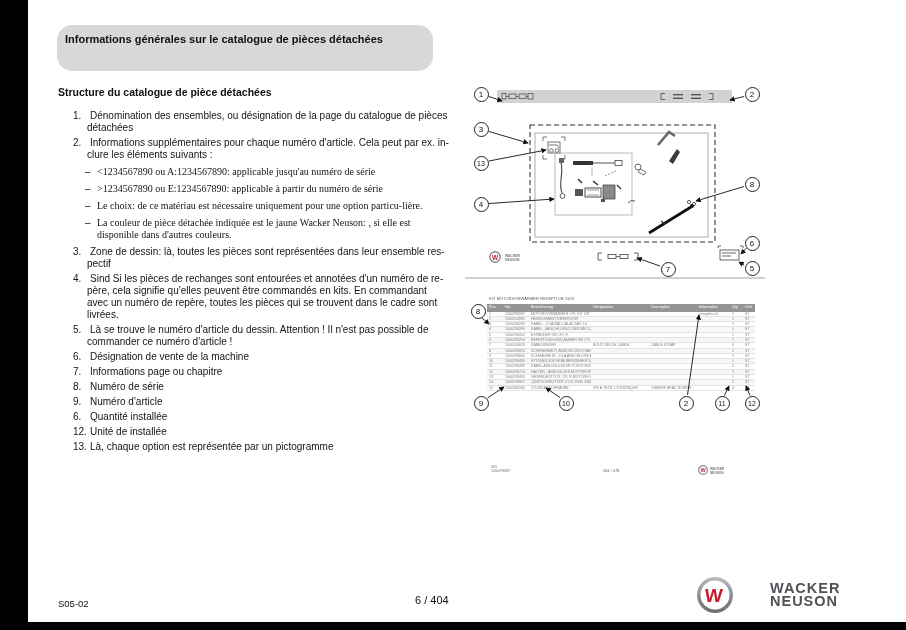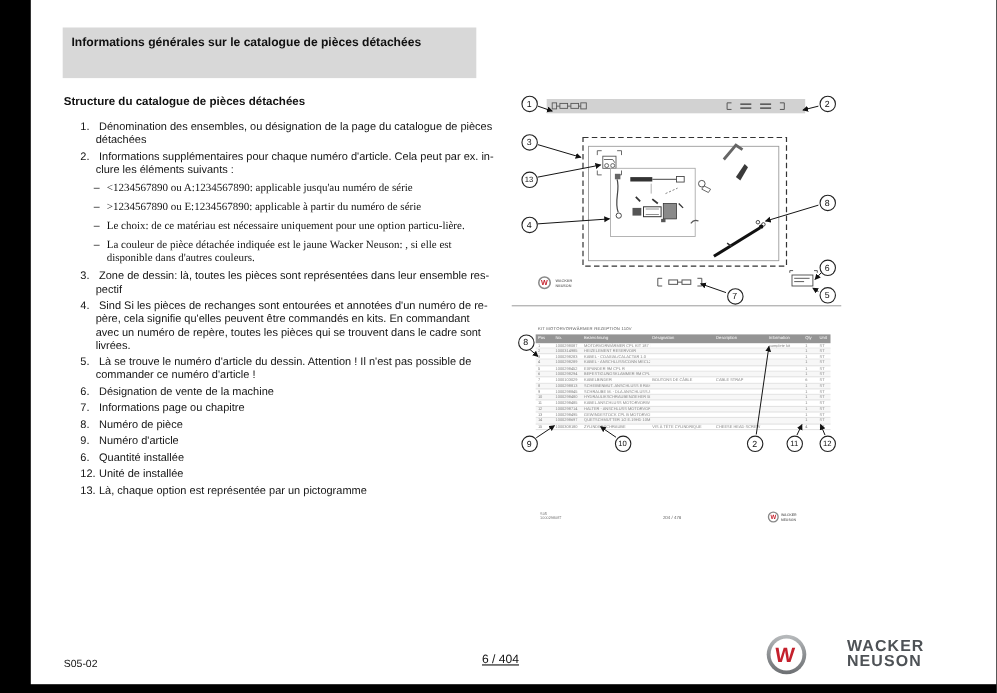--- a/index.html
+++ b/index.html
@@ -2,21 +2,21 @@
 <html><head>
 <meta charset="utf-8">
 <style>
   * { margin:0; padding:0; box-sizing:border-box; }
   html,body { background:#222; }
   body { font-family:"Liberation Sans", sans-serif; }
   .stage { position:relative; width:906px; height:630px; background:#000; overflow:hidden; }
   .sheet { position:absolute; left:28px; top:0; width:878px; height:622px; background:#fff; }
 
   
-  .header-bar { position:absolute; left:29px; top:25px; width:376px; height:46px; background:#d8d8d8; }
+  .header-bar { position:absolute; left:29px; top:25px; width:376px; height:46px; background:#d8d8d8;border-radius:15px; }
   .header-bar .t { display:block; padding:8px 0 0 8px; font-size:11px; font-weight:bold; color:#111; }
 
   .section-title { position:absolute; left:30px; top:86px; font-size:10.5px; font-weight:bold; color:#111; }
 
   
   .main-list { position:absolute; left:45px; top:110px; width:400px; color:#141414; }
   .li-row { overflow:hidden; margin-bottom:3px; font-size:10px; line-height:12px; }
   .li-row[data-rowtype="dash"] { margin:5px 0 5px 12px; }
   .li-marker { float:left; width:17px; }
   .li-row[data-rowtype="dash"] .li-marker { width:12px; }
@@ -45,36 +45,36 @@
 
   
   .callout { position:absolute; width:15px; height:15px; border:1px solid #222; border-radius:50%;
              background:#fff; font-size:8px; line-height:13px; text-align:center; color:#111; z-index:5; }
 
   
   .arrows { position:absolute; left:0; top:0; width:878px; height:622px; pointer-events:none; z-index:4; }
 
   
   .footer-left { position:absolute; left:30px; top:598px; font-size:9.5px; color:#111; }
-  .footer-page { position:absolute; left:387px; top:594px; width:80px; text-align:center; font-size:11px; color:#111;text-decoration:underline; }
+  .footer-page { position:absolute; left:387px; top:594px; width:80px; text-align:left; font-size:11px; color:#111; }
   .brand { position:absolute; left:668px; top:576px; width:200px; height:42px; }
   .brand-text { position:absolute; left:74px; top:6px; font-size:14.5px; font-weight:bold;
                 letter-spacing:1px; line-height:13px; color:#4e5256; }
 </style>
 </head>
 <body>
 
 <div class="stage">
   <div class="sheet">
 
     <div class="header-bar">
       <span class="t">Informations générales sur le catalogue de pièces détachées</span>
     </div>
 
-    <div class="section-title">Structure du catalogue de pièces détachées</div>
+    <div class="section-title">Structure du catalogue de pièce détachées</div>
 
     <div class="main-list">
 
         <div class="li-row" data-row="" data-rowtype="num">
           <span class="li-marker">1.</span>
           <span class="li-text">Dénomination des ensembles, ou désignation de la page du catalogue de pièces détachées</span>
         </div>
 
         <div class="li-row" data-row="" data-rowtype="num">
           <span class="li-marker">2.</span>
@@ -121,21 +121,21 @@
           <span class="li-text">Désignation de vente de la machine</span>
         </div>
 
         <div class="li-row" data-row="" data-rowtype="num">
           <span class="li-marker">7.</span>
           <span class="li-text">Informations page ou chapitre</span>
         </div>
 
         <div class="li-row" data-row="" data-rowtype="num">
           <span class="li-marker">8.</span>
-          <span class="li-text">Numéro de pièce</span>
+          <span class="li-text">Numéro de série</span>
         </div>
 
         <div class="li-row" data-row="" data-rowtype="num">
           <span class="li-marker">9.</span>
           <span class="li-text">Numéro d'article</span>
         </div>
 
 
         <div class="li-row" data-row="" data-rowtype="num">
           <span class="li-marker">6.</span>

